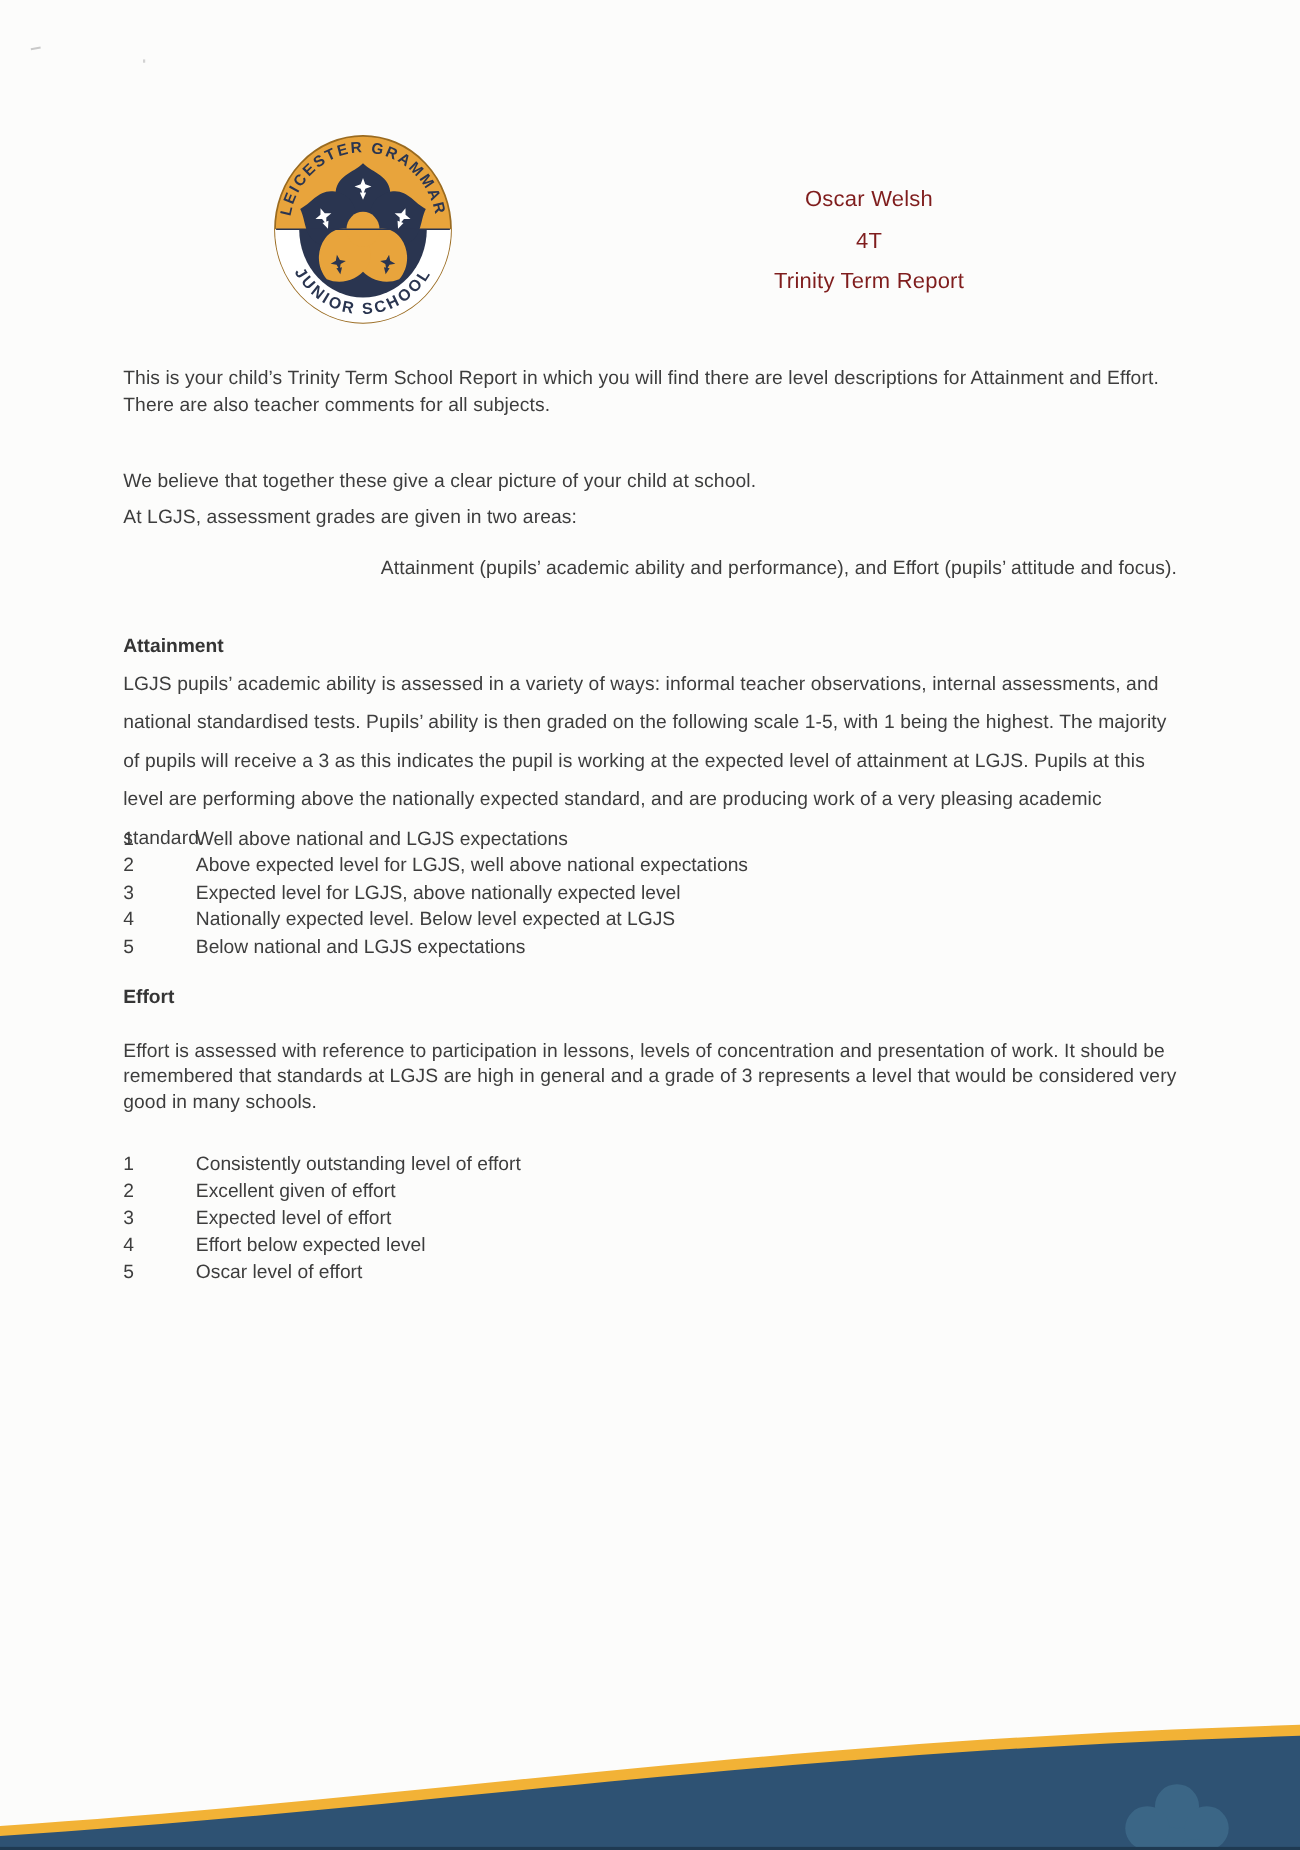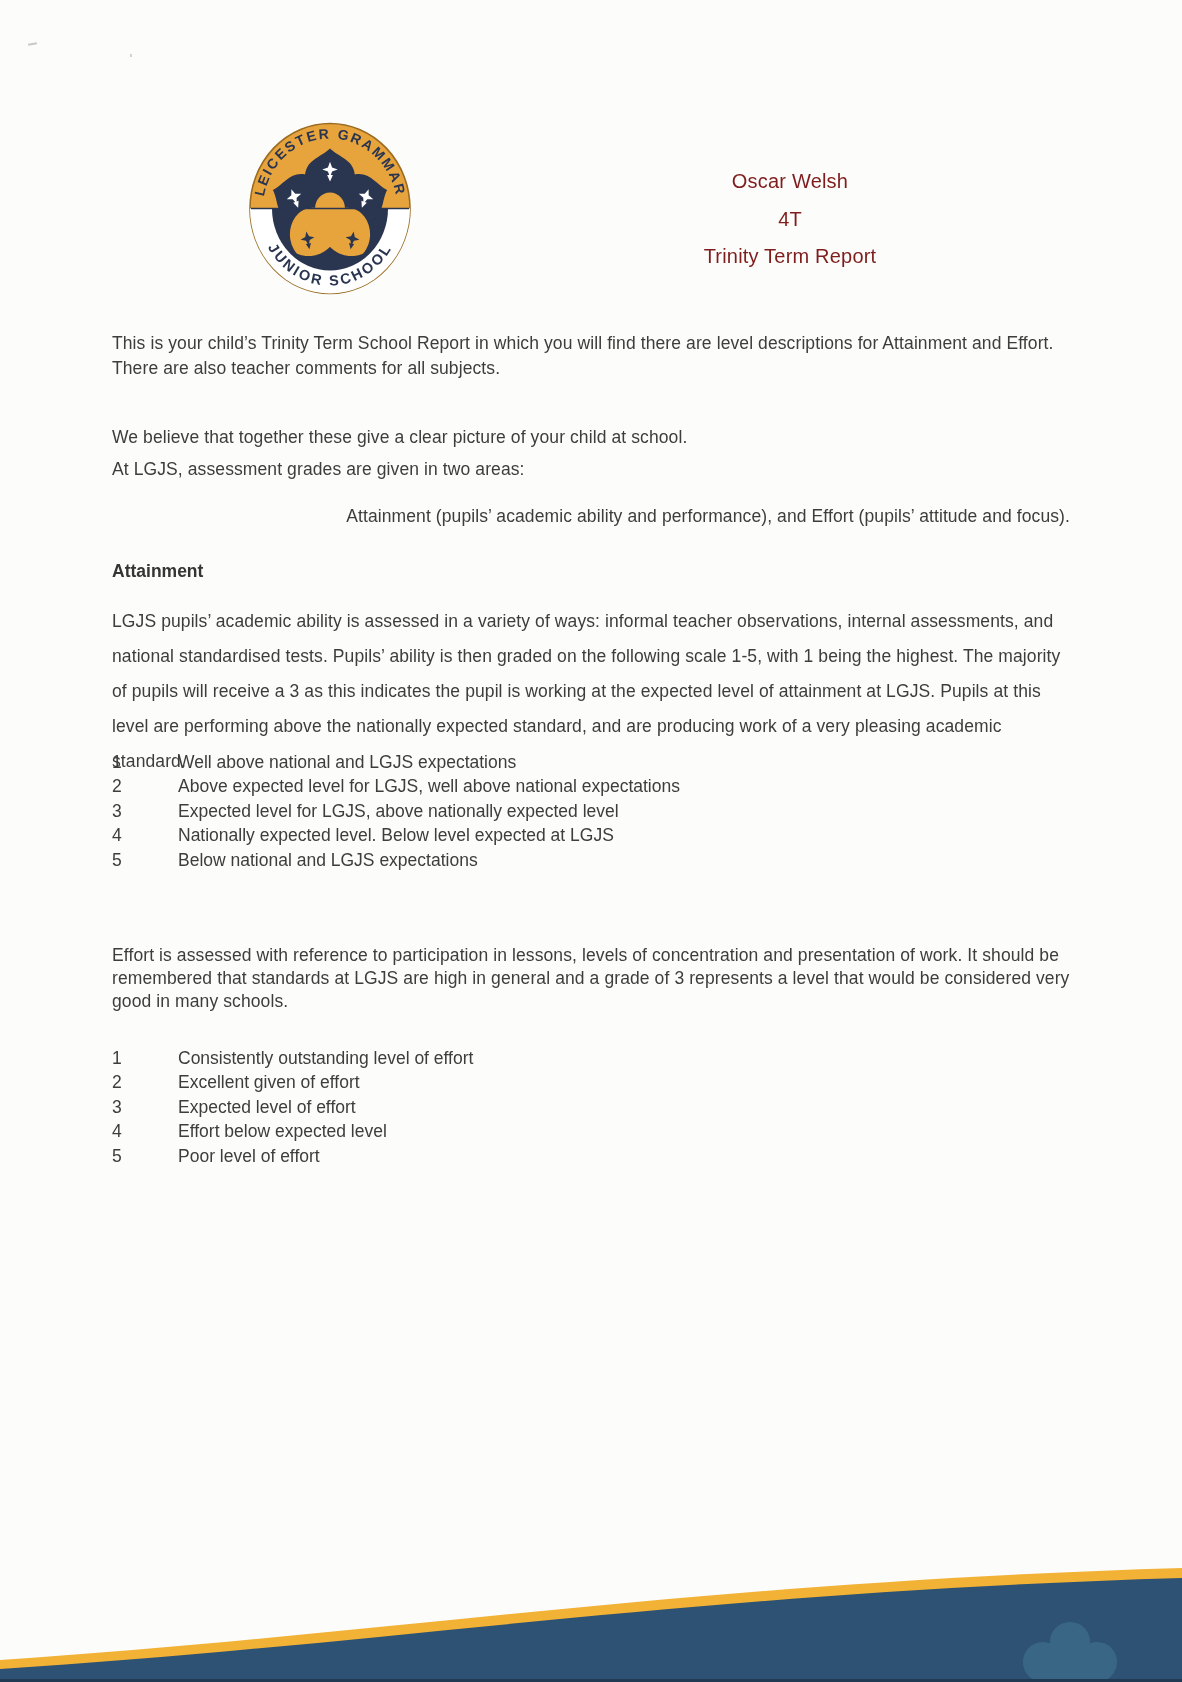--- a/index.html
+++ b/index.html
@@ -16,21 +16,21 @@
   .logo{position:absolute;left:248px;top:121px;width:164px;height:175px;}
 
   .head-line{position:absolute;left:480px;width:620px;text-align:center;
     font-size:20px;color:#7f1d1d;letter-spacing:.2px;}
   .hl1{top:170px;} .hl2{top:208px;} .hl3{top:245px;}
 
   .block{position:absolute;left:112px;width:958px;font-size:17.5px;line-height:25px;}
   .para{letter-spacing:.1px;}
   .heading{font-weight:bold;color:#353535;font-size:17.5px;}
   .b-p1{top:331px;} .b-p2{top:425px;} .b-p3{top:457px;} .b-p4{top:504px;text-align:right;}
-  .b-h-att{top:559px;} .b-att-desc{top:604px;line-height:35px;}
+  .b-h-att{top:575px;} .b-att-desc{top:604px;line-height:35px;}
   .b-att-list{top:750px;} .b-h-eff{top:894px;}
   .b-eff-desc{top:944px;line-height:23px;} .b-eff-list{top:1046px;}
 
   .scale .row{display:flex;line-height:24.4px;}
   .scale .num{width:66px;flex:0 0 66px;}
   .scale .lbl{flex:1;}
 
   .footer-wave{position:absolute;left:0;bottom:0;width:1182px;height:132px;display:block;}
 </style>
 </head>
@@ -102,41 +102,42 @@
     <div class="row">
       <span class="num">4</span>
       <span class="lbl">Nationally expected level. Below level expected at LGJS</span>
     </div>
     <div class="row">
       <span class="num">5</span>
       <span class="lbl">Below national and LGJS expectations</span>
     </div>
   </div>
 
+  <div class="block heading b-h-eff">Effort</div>
   <div class="block para b-eff-desc">Effort is assessed with reference to participation in lessons, levels of concentration and presentation of work. It should be remembered that standards at LGJS are high in general and a grade of 3 represents a level that would be considered very good in many schools.</div>
   <div class="block scale b-eff-list">
     <div class="row">
       <span class="num">1</span>
       <span class="lbl">Consistently outstanding level of effort</span>
     </div>
     <div class="row">
       <span class="num">2</span>
       <span class="lbl">Excellent given of effort</span>
     </div>
     <div class="row">
       <span class="num">3</span>
       <span class="lbl">Expected level of effort</span>
     </div>
     <div class="row">
       <span class="num">4</span>
       <span class="lbl">Effort below expected level</span>
     </div>
     <div class="row">
       <span class="num">5</span>
-      <span class="lbl">Poor level of effort</span>
+      <span class="lbl">Oscar level of effort</span>
     </div>
   </div>
 
   <svg class="footer-wave" viewBox="0 0 1182 132" preserveAspectRatio="none" aria-hidden="true">
     <defs>
       <clipPath id="navyClip">
         <path d="M0,119 C380,95 700,42 1182,28 L1182,132 L0,132 Z"></path>
       </clipPath>
     </defs>
     <path d="M0,110 C380,85 700,32 1182,18 L1182,132 L0,132 Z" fill="#F2B236"></path>

